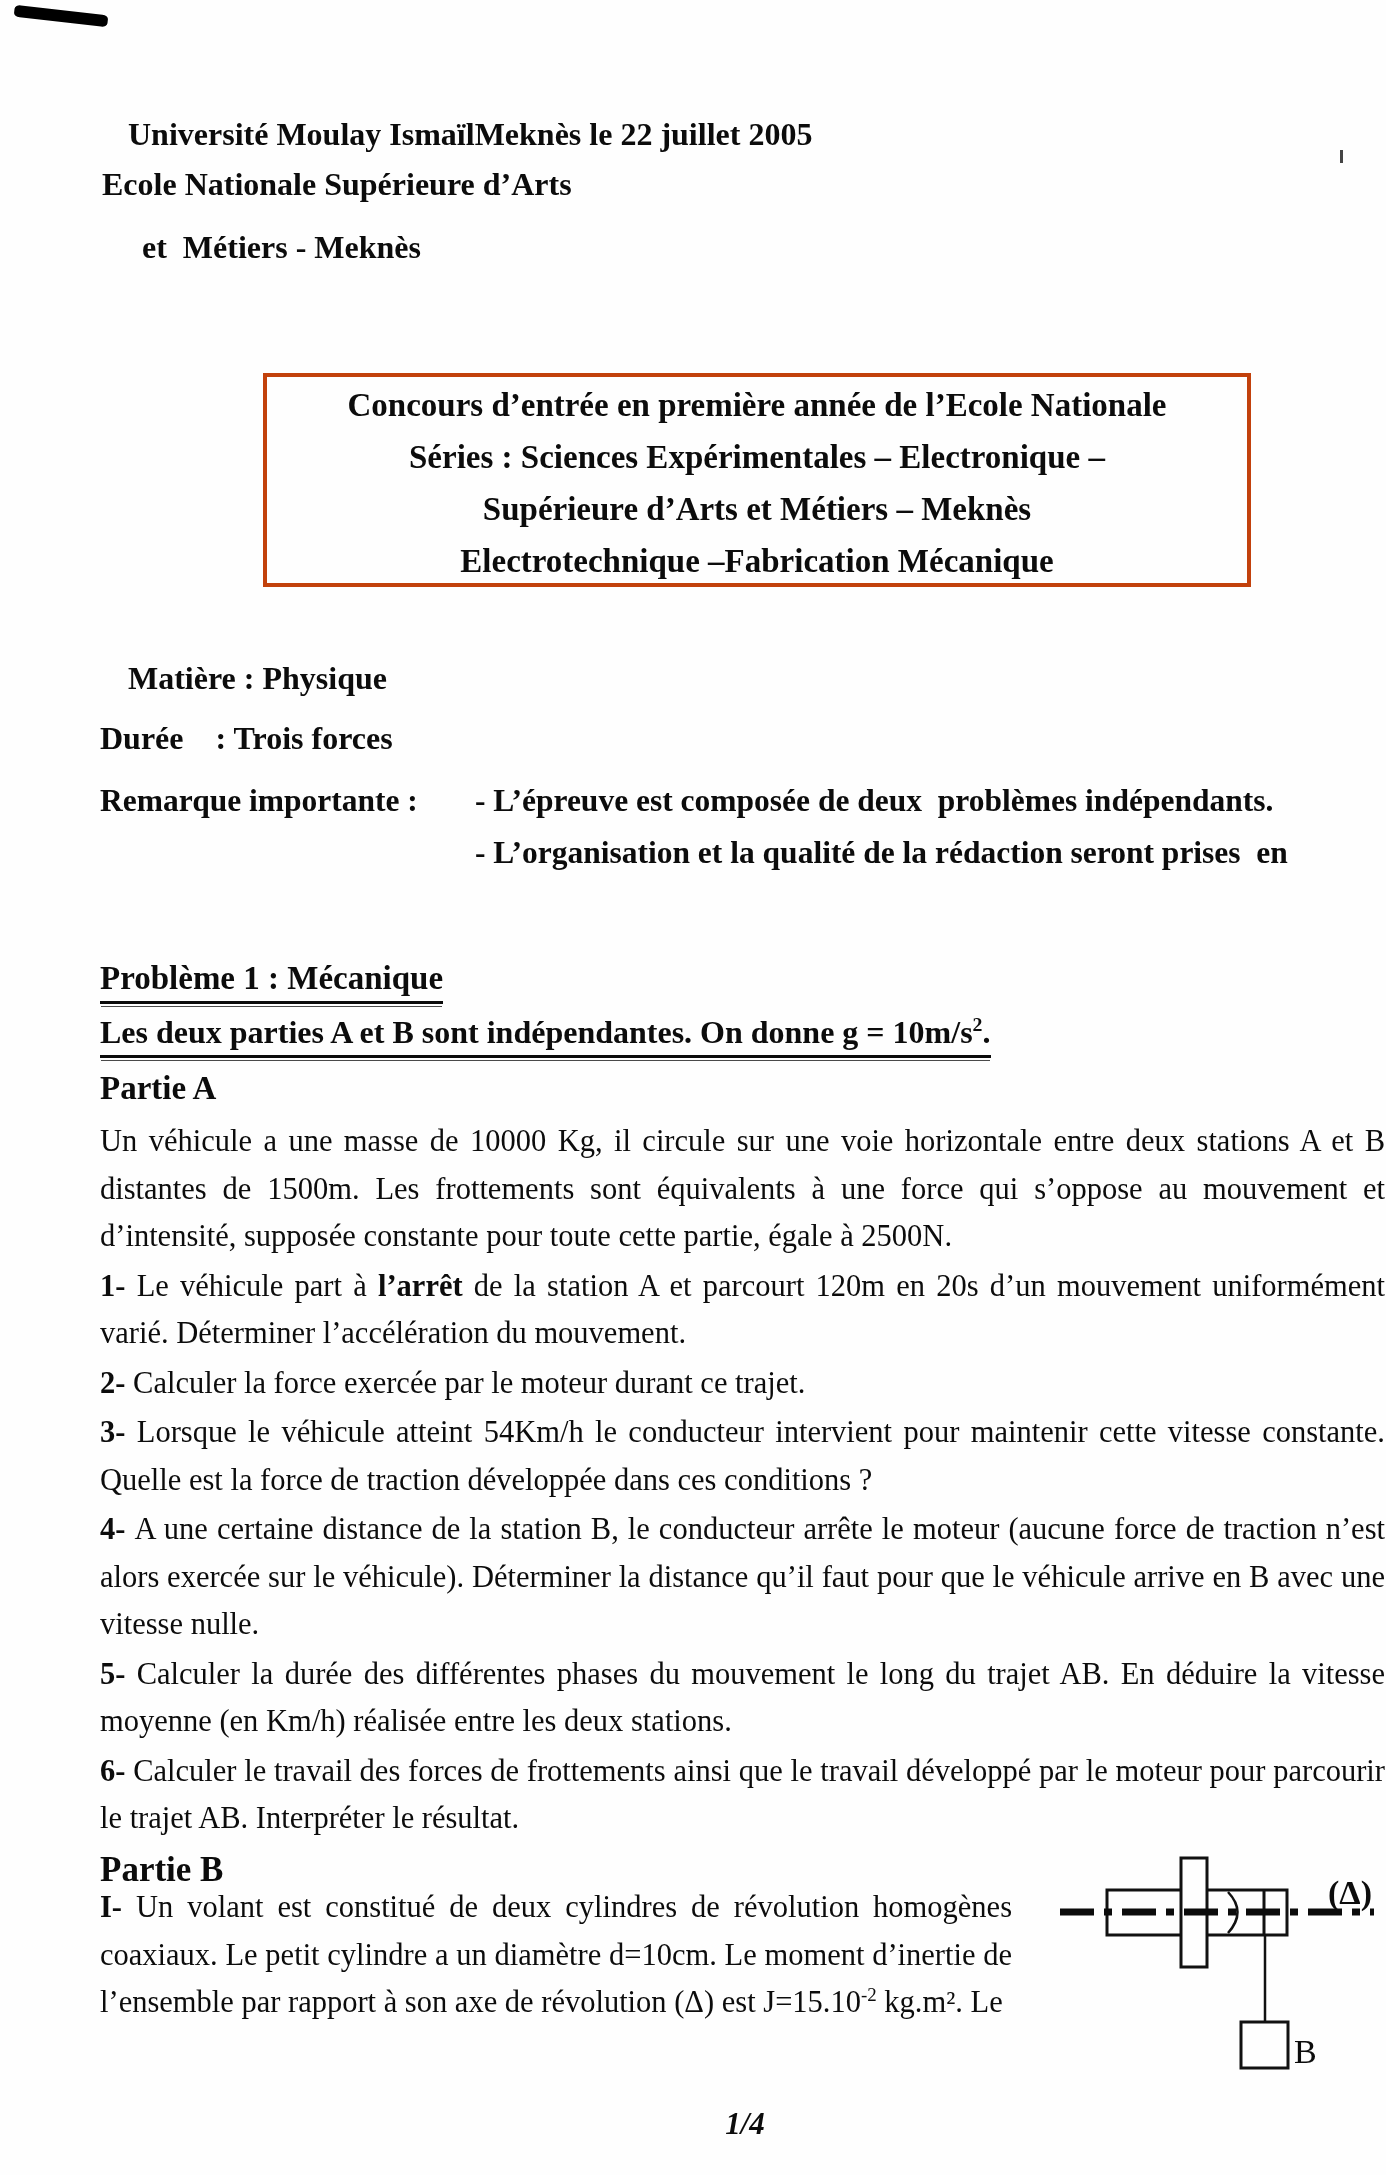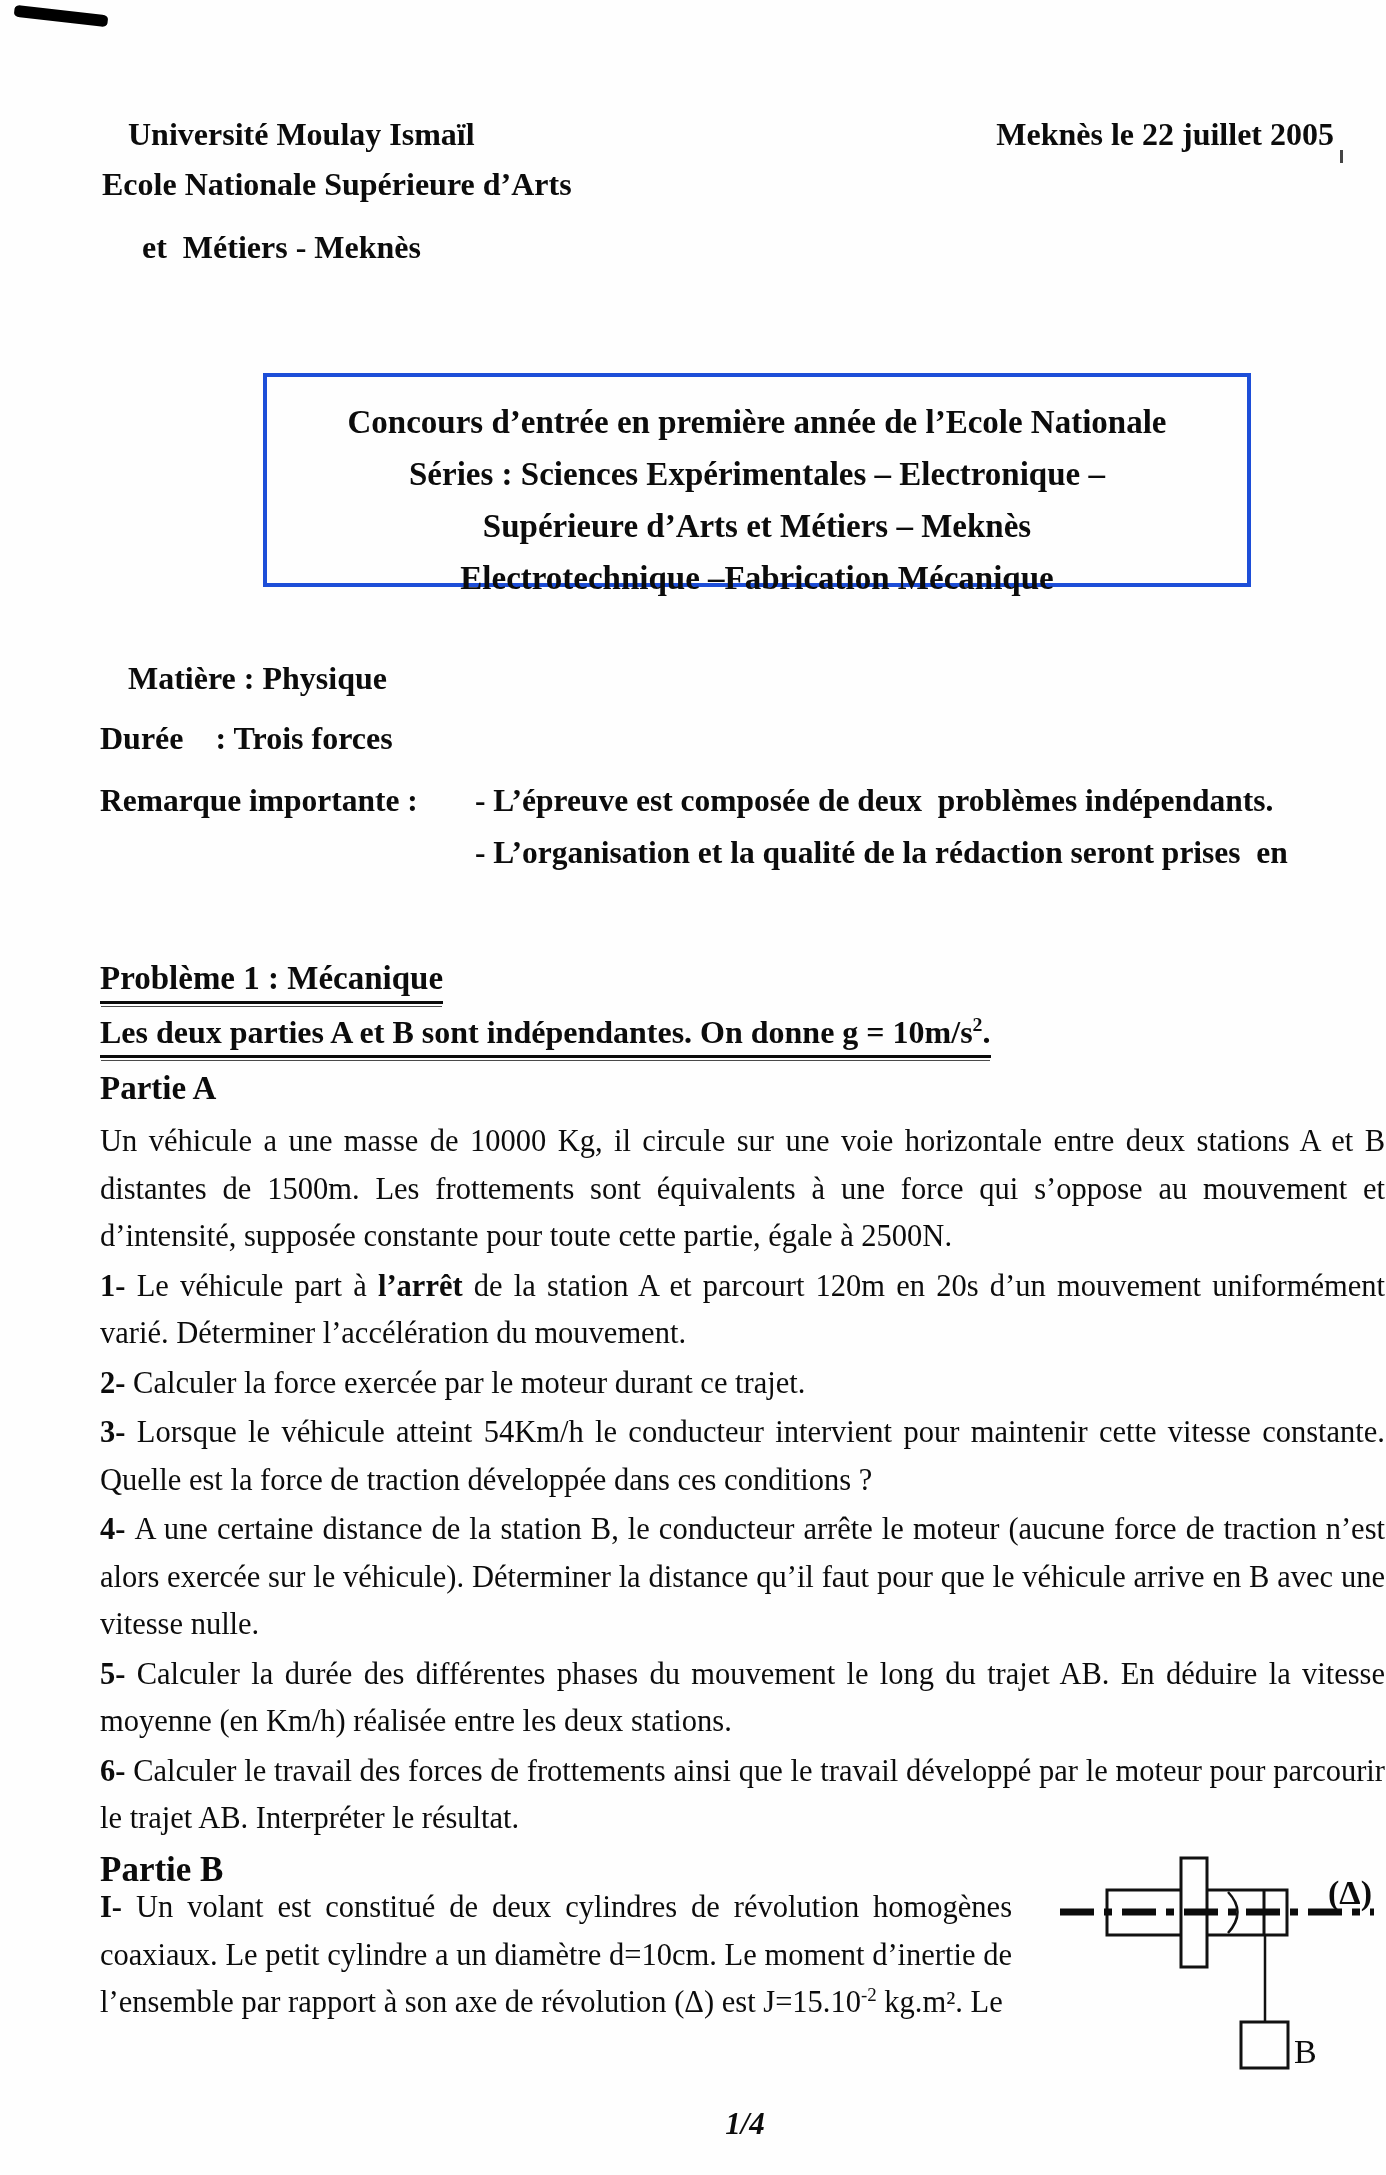--- a/index.html
+++ b/index.html
@@ -27,29 +27,29 @@
   }
   .speck {
     position: absolute; left: 1340px; top: 150px;
     width: 3px; height: 13px; background: #444;
   }
 
   .header {
     position: absolute; left: 102px; top: 110px; width: 1232px;
     font-weight: 700; font-size: 32px; line-height: 48px;
   }
-  .header-row1 { display: flex; justify-content: space-between; padding-left: 26px; gap: 32px; }
+  .header-row1 { display: flex; padding-left: 26px; }
   .header-line2 { margin-top: 2px; }
   .header-line3 { padding-left: 40px; margin-top: 15px; }
 
   .title-box {
     position: absolute; left: 263px; top: 373px; width: 988px; height: 214px;
-    border: 4px solid #1d4ed8; background: #fefefe;
+    border: 4px solid #c2410c; background: #fefefe;
     text-align: center; font-weight: 700; font-size: 33px; line-height: 52px;
-    padding-top: 19px;
+    padding-top: 2px;
   }
 
   .matiere { position: absolute; left: 100px; top: 660px; font-weight: 700; font-size: 32px; margin-left: 28px; }
   .duree   { position: absolute; left: 100px; top: 720px; font-weight: 700; font-size: 32px; }
   .remarque {
     position: absolute; left: 100px; top: 776px; width: 1284px;
     font-weight: 700; font-size: 31.5px; line-height: 49px;
   }
   .rem-row { display: flex; }
   .rem-label { flex: 0 0 375px; }

